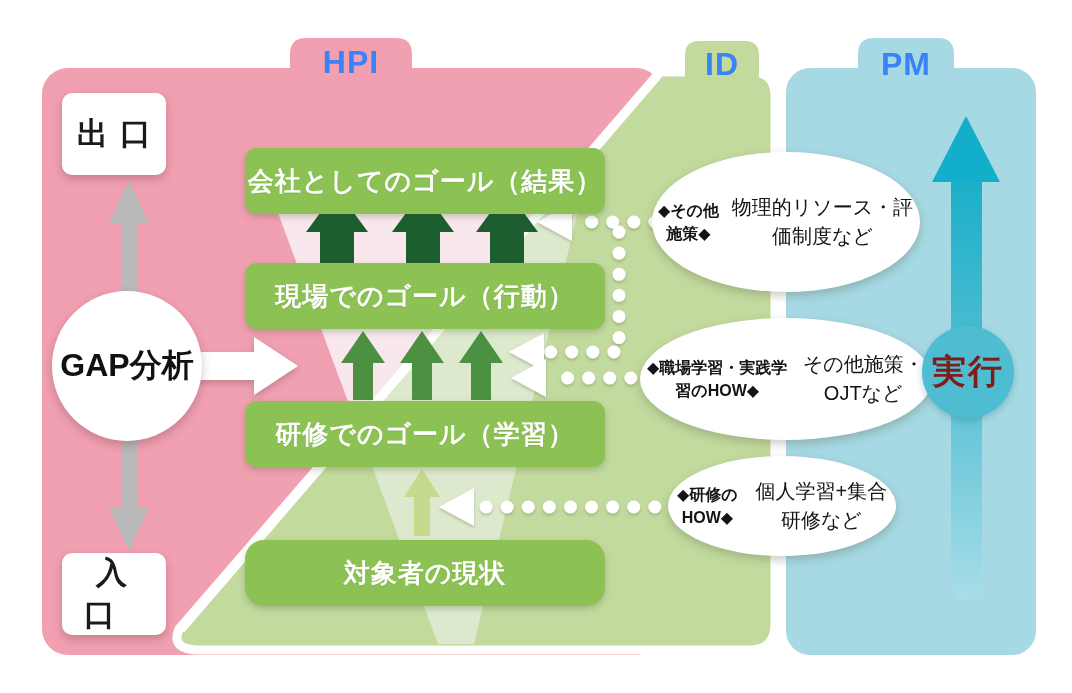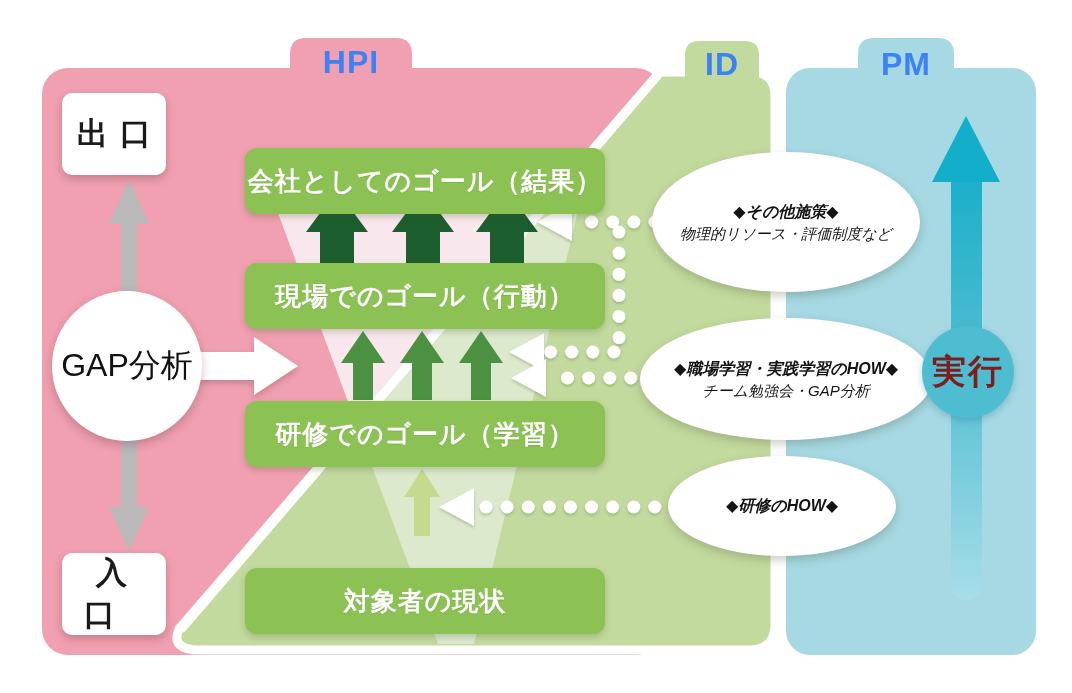--- a/index.html
+++ b/index.html
@@ -16,27 +16,27 @@
     display:flex;align-items:center;justify-content:center;letter-spacing:1px;
     box-shadow:0 3px 6px rgba(60,80,40,.25);text-shadow:0 1px 1px rgba(0,0,0,.08);}
 
   .white-box{position:absolute;left:62px;width:104px;height:82px;z-index:2;background:#fff;
     border-radius:10px;display:flex;align-items:center;justify-content:center;
     font-size:31px;font-weight:bold;color:#1a1a1a;letter-spacing:12px;text-indent:12px;
     box-shadow:0 4px 9px rgba(90,40,50,.28);}
 
   .gap-circle{position:absolute;left:52px;top:291px;width:150px;height:150px;z-index:2;
     background:#fff;border-radius:50%;display:flex;align-items:center;justify-content:center;
-    font-size:32px;font-weight:normal;color:#111;box-shadow:0 4px 10px rgba(90,40,50,.28);}
+    font-size:32px;font-weight:bold;color:#111;box-shadow:0 4px 10px rgba(90,40,50,.28);}
 
   .callout{position:absolute;z-index:2;background:#fff;border-radius:50%;
-    display:flex;flex-direction:column;align-items:center;justify-content:center;
-    text-align:center;color:#141414;box-shadow:0 4px 10px rgba(80,90,60,.30);font-style:italic;}
+    display:flex;flex-direction:row;align-items:center;justify-content:center;
+    text-align:center;color:#141414;box-shadow:0 4px 10px rgba(80,90,60,.30);}
   .callout .c-title{font-weight:bold;font-size:16px;line-height:1.45;}
-  .callout .c-sub{font-size:15px;line-height:1.45;}
+  .callout .c-sub{font-size:20px;line-height:1.45;}
 
   .exec-circle{position:absolute;left:922px;top:326px;width:92px;height:92px;z-index:2;
     background:#4fbdd1;border-radius:50%;display:flex;align-items:center;justify-content:center;
     color:#7f1d1d;font-size:34px;font-weight:bold;letter-spacing:2px;
     box-shadow:0 3px 7px rgba(30,110,130,.30);}
 
   .copyright{position:absolute;left:0;top:663px;width:1072px;z-index:2;text-align:center;
     font-size:15px;color:#3a3a3a;}
 </style>
 </head>
@@ -130,29 +130,30 @@
   <div class="tab-label" style="left:858px;top:46px;width:96px;">PM</div>
 
   <div class="white-box" style="top:93px;">出口</div>
   <div class="white-box" style="top:553px;padding-left:22px;">入口</div>
 
   <div class="gap-circle">GAP分析</div>
 
   <div class="goal-box" style="top:120px;margin-top:28px;">会社としてのゴール（結果）</div>
   <div class="goal-box" style="top:263px;">現場でのゴール（行動）</div>
   <div class="goal-box" style="top:401px;">研修でのゴール（学習）</div>
-  <div class="goal-box" style="top:568px;">対象者の現状</div>
+  <div class="goal-box" style="top:540px;border-radius:19px;">対象者の現状</div>
 
   <div class="callout" style="left:652px;top:152px;width:268px;height:140px;">
     <div class="c-title">◆その他施策◆</div>
     <div class="c-sub">物理的リソース・評価制度など</div>
   </div>
   <div class="callout" style="left:640px;top:318px;width:292px;height:122px;">
     <div class="c-title">◆職場学習・実践学習のHOW◆</div>
-    <div class="c-sub">チーム勉強会・GAP分析</div>
+    <div class="c-sub">その他施策・OJTなど</div>
   </div>
   <div class="callout" style="left:668px;top:456px;width:228px;height:100px;">
     <div class="c-title">◆研修のHOW◆</div>
+    <div class="c-sub">個人学習+集合研修など</div>
   </div>
 
   <div class="exec-circle">実行</div>
 
 </div>
 
 </body></html>

